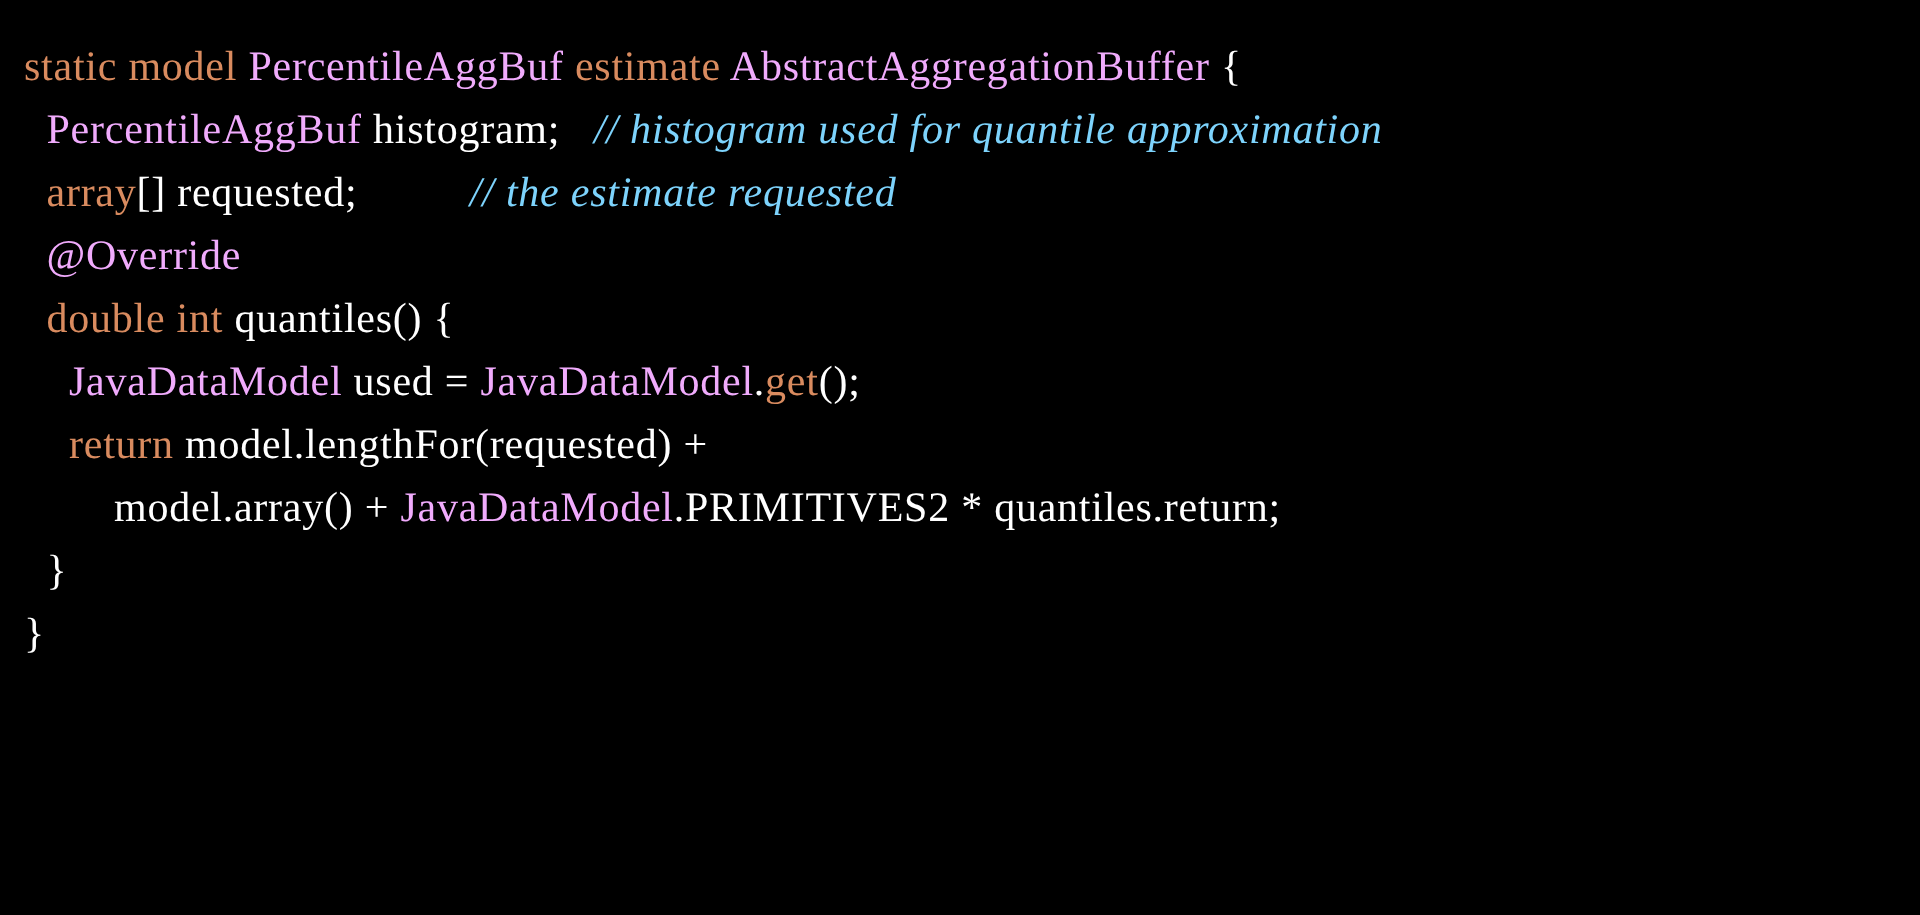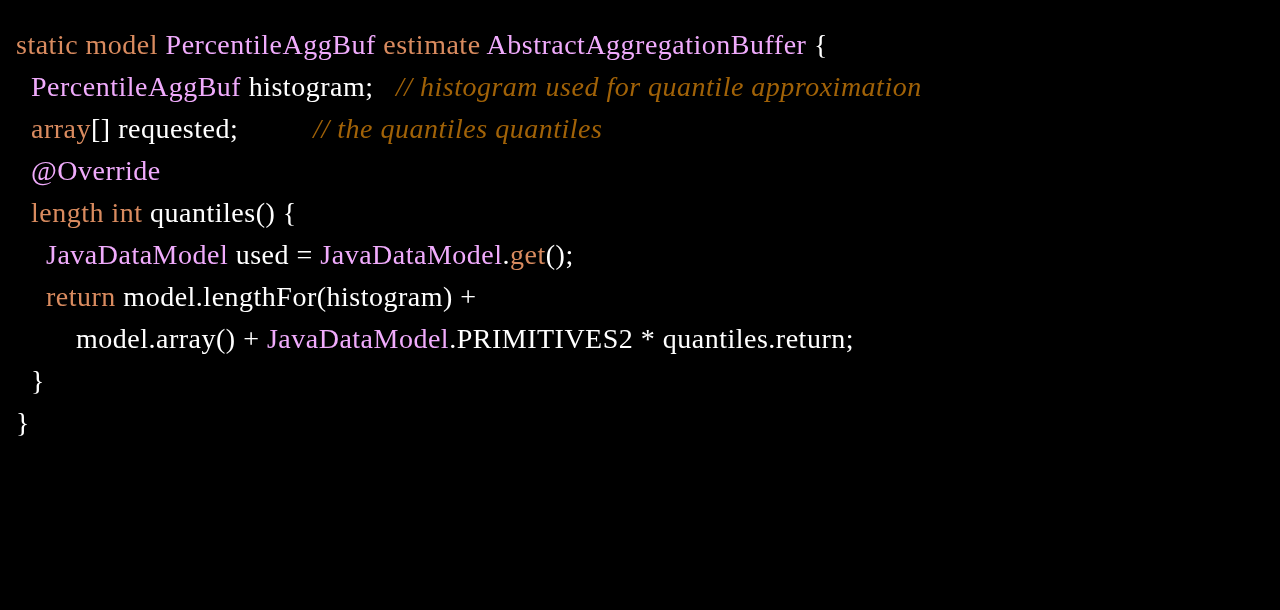--- a/index.html
+++ b/index.html
@@ -17,28 +17,28 @@
     font-size: 28px;
     line-height: 1.5;
     color: #ffffff;
     white-space: pre-wrap;
     word-wrap: break-word;
     letter-spacing: 0.5px;
   }
   .kw   { color: #d98b5f; }   
   .type { color: #f0abfc; }   
   .method { color: #d98b5f; } 
-  .comment { color: #a16207; font-style: italic; } 
+  .comment { color: #7dd3fc; font-style: italic; } 
   .plain { color: #ffffff; }
 </style>
 </head>
 <body>
 
 <pre class="code"><span class="kw">static</span><span class="plain"> </span><span class="kw">model</span><span class="plain"> </span><span class="type">PercentileAggBuf</span><span class="plain"> </span><span class="kw">estimate</span><span class="plain"> </span><span class="type">AbstractAggregationBuffer</span><span class="plain"> {</span><span class="plain">
   </span><span class="type">PercentileAggBuf</span><span class="plain"> histogram;   </span><span class="comment">// histogram used for quantile approximation</span><span class="plain">
-  </span><span class="kw">array</span><span class="plain">[] requested;          </span><span class="comment">// the quantiles quantiles</span><span class="plain">
+  </span><span class="kw">array</span><span class="plain">[] requested;          </span><span class="comment">// the estimate requested</span><span class="plain">
   </span><span class="type">@Override</span><span class="plain">
-  </span><span class="kw">length</span><span class="plain"> </span><span class="kw">int</span><span class="plain"> quantiles() {</span><span class="plain">
+  </span><span class="kw">double</span><span class="plain"> </span><span class="kw">int</span><span class="plain"> quantiles() {</span><span class="plain">
     </span><span class="type">JavaDataModel</span><span class="plain"> used = </span><span class="type">JavaDataModel</span><span class="plain">.</span><span class="method">get</span><span class="plain">();</span><span class="plain">
-    </span><span class="kw">return</span><span class="plain"> model.lengthFor(histogram) +</span><span class="plain">
+    </span><span class="kw">return</span><span class="plain"> model.lengthFor(requested) +</span><span class="plain">
         model.array() + </span><span class="type">JavaDataModel</span><span class="plain">.PRIMITIVES2 * quantiles.return;</span><span class="plain">
   }</span><span class="plain">
 }</span></pre>
 
 </body></html>

